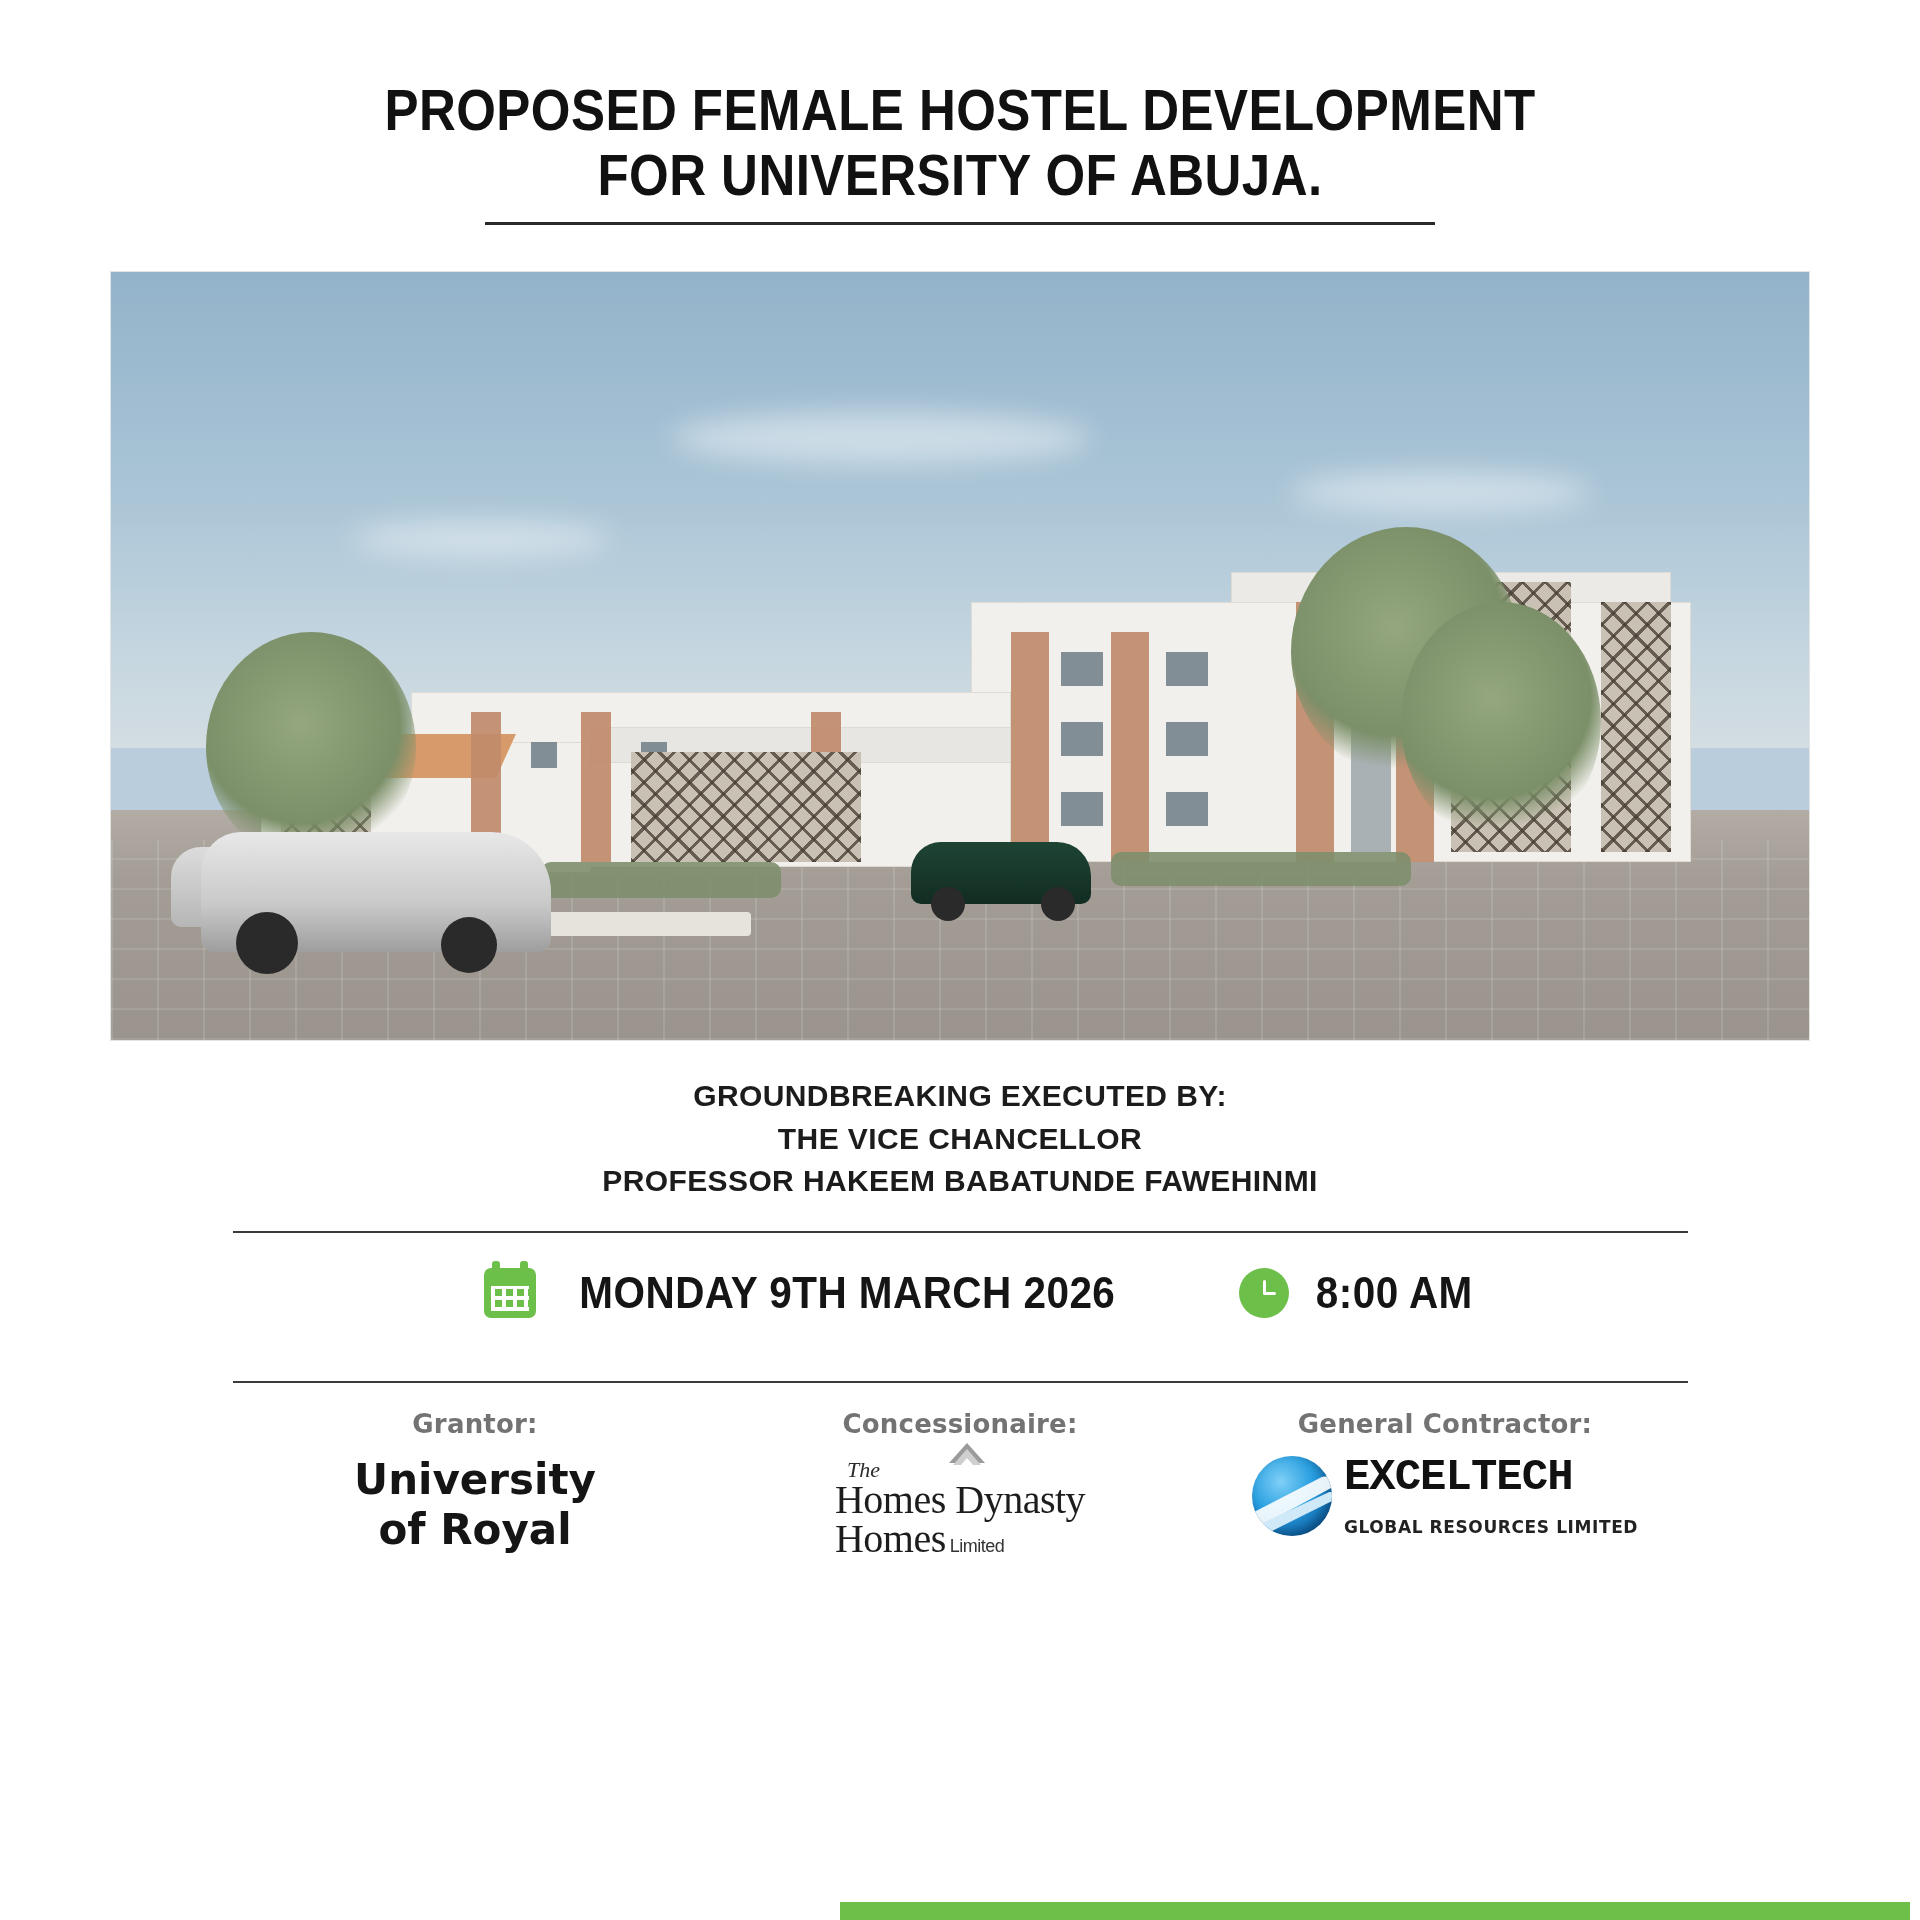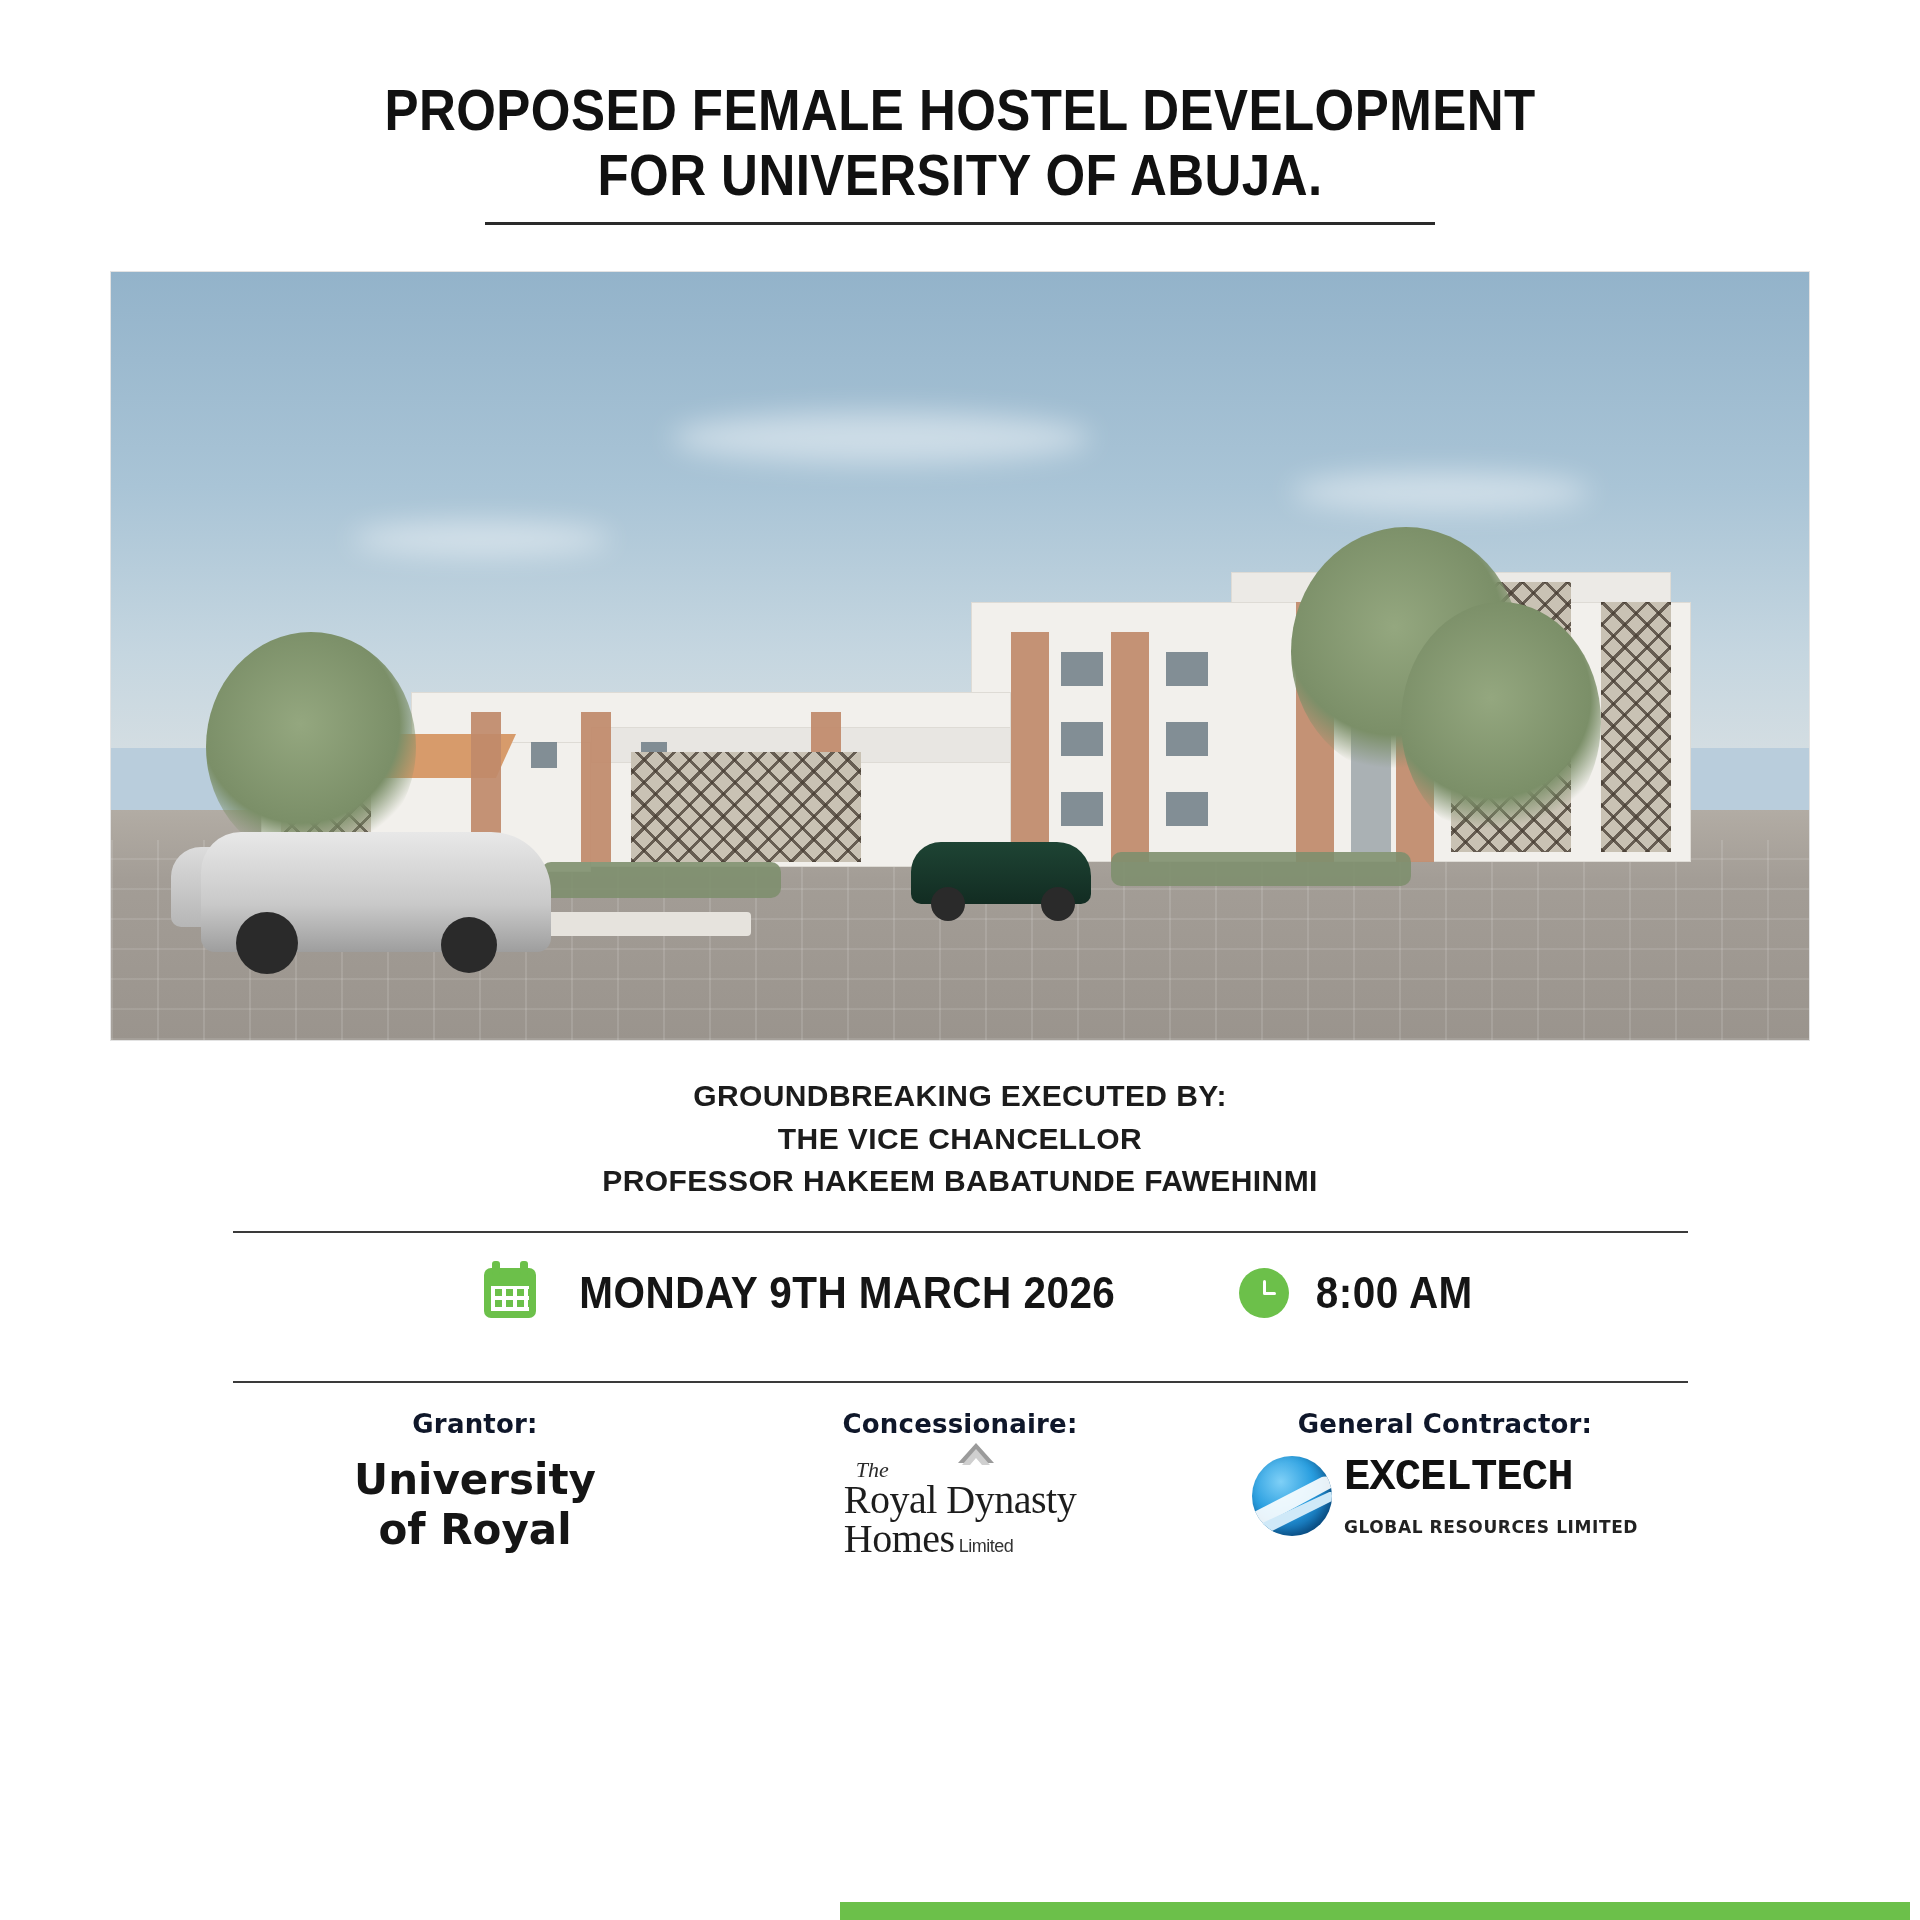--- a/index.html
+++ b/index.html
@@ -248,21 +248,21 @@
     display: flex;
     justify-content: space-between;
     align-items: flex-start;
     margin-top: 26px;
   }
   .partner { flex: 1; text-align: center; }
   .partner-role {
     font-family: "DejaVu Sans", sans-serif;
     font-size: 26px;
     font-weight: bold;
-    color: #0f172a;
+    color: #737373;
     letter-spacing: 0.2px;
   }
   .partner-body { margin-top: 16px; }
   .uniabuja {
     font-family: "DejaVu Sans", sans-serif;
     font-weight: bold;
     font-size: 42px;
     line-height: 1.2;
     color: #151515;
   }
@@ -465,21 +465,21 @@
 
     <div class="partner">
       <div class="partner-role">Concessionaire:</div>
       <div class="partner-body">
         <span class="rdh">
           <svg class="rdh-mark" viewBox="0 0 40 34">
             <polygon points="20,2 38,22 30,22 20,11 10,22 2,22" fill="#9b9b9b"></polygon>
             <polygon points="20,8 34,24 26,24 20,17 14,24 6,24" fill="#cfcfcf"></polygon>
           </svg>
           <div class="rdh-the">The</div>
-          <div class="rdh-royal">Royal Dynasty</div>
+          <div class="rdh-royal">Homes Dynasty</div>
           <div class="rdh-homes">
             <span>Homes</span><span class="rdh-ltd">Limited</span>
           </div>
         </span>
       </div>
     </div>
 
     <div class="partner">
       <div class="partner-role">General Contractor:</div>
       <div class="partner-body">

